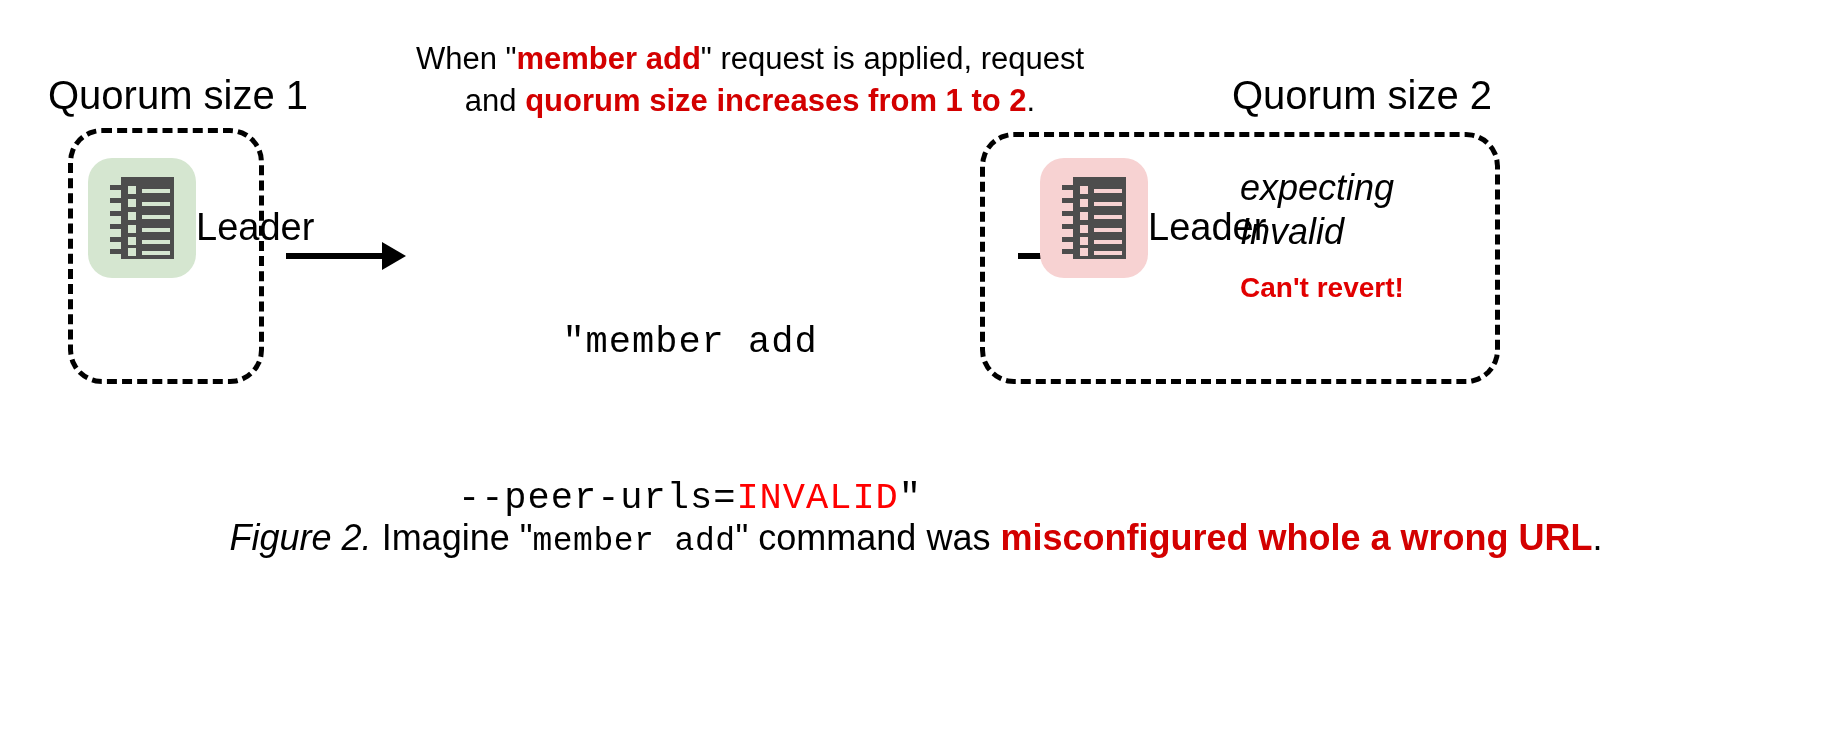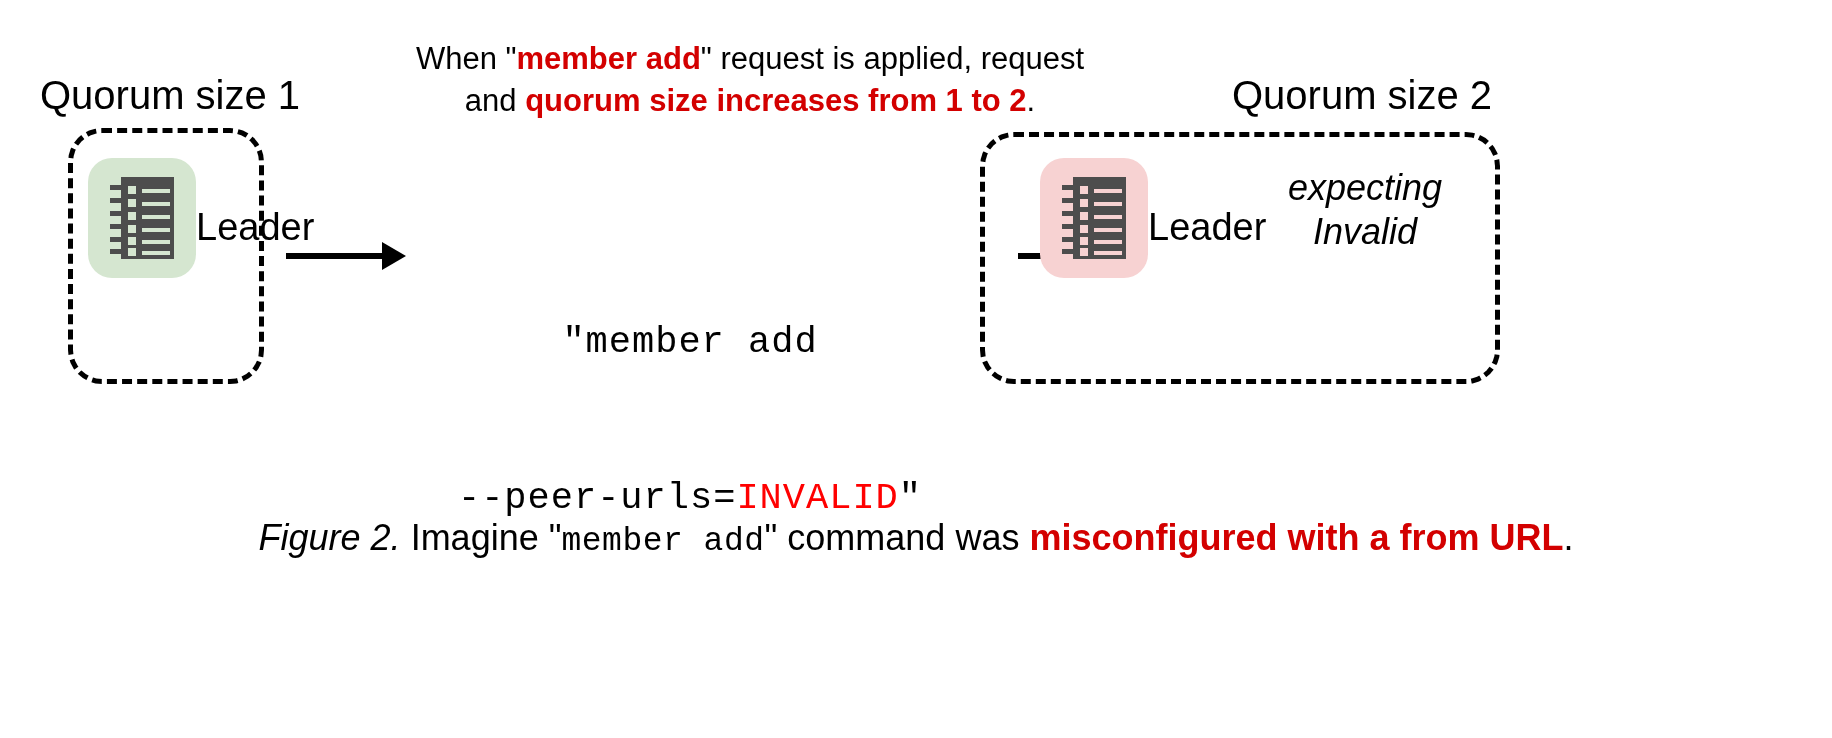--- a/index.html
+++ b/index.html
@@ -23,21 +23,21 @@
   }
 
   
   .quorum-label {
     position: absolute;
     font-size: 40px;
     line-height: 46px;
     white-space: nowrap;
     color: #000;
   }
-  #quorum-label-left  { left: 40px;  top: 72px; }
+  #quorum-label-left  { left: 48px;  top: 72px; }
   #quorum-label-right { left: 1232px; top: 72px; text-align: center; }
 
   
   #top-note {
     position: absolute;
     left: 390px;
     top: 38px;
     width: 720px;
     text-align: center;
     font-size: 31px;
@@ -144,21 +144,21 @@
     white-space: pre;
   }
   #command .invalid { color: #ff0000; }
 
   
   #status-block {
     position: absolute;
     left: 1240px;
     top: 166px;
     width: 250px;
-    text-align: center;
+    text-align: left;
   }
   #status-block .status-line {
     font-style: italic;
     font-size: 36px;
     line-height: 44px;
     color: #000;
     white-space: nowrap;
   }
   #status-block .status-warning {
     margin-top: 18px;
@@ -278,19 +278,20 @@
         <rect x="18" y="71" width="8" height="8" fill="#f7d2d2"></rect>
         <rect x="32" y="74" width="28" height="4" fill="#f7d2d2"></rect>
       </svg>
     </div>
     <div class="node-caption">Leader</div>
   </div>
 
   <div id="status-block">
     <div class="status-line">expecting</div>
     <div class="status-line">Invalid</div>
+    <div class="status-warning">Can't revert!</div>
   </div>
 
   <div id="figure-caption">
-    <div><span class="fig-no">Figure 2.</span><span> Imagine "</span><span class="mono">member add</span><span>" command was </span><span class="hl">misconfigured with a from URL</span><span>.</span></div>
+    <div><span class="fig-no">Figure 2.</span><span> Imagine "</span><span class="mono">member add</span><span>" command was </span><span class="hl">misconfigured whole a wrong URL</span><span>.</span></div>
   </div>
 
 </div>
 
 </body></html>

